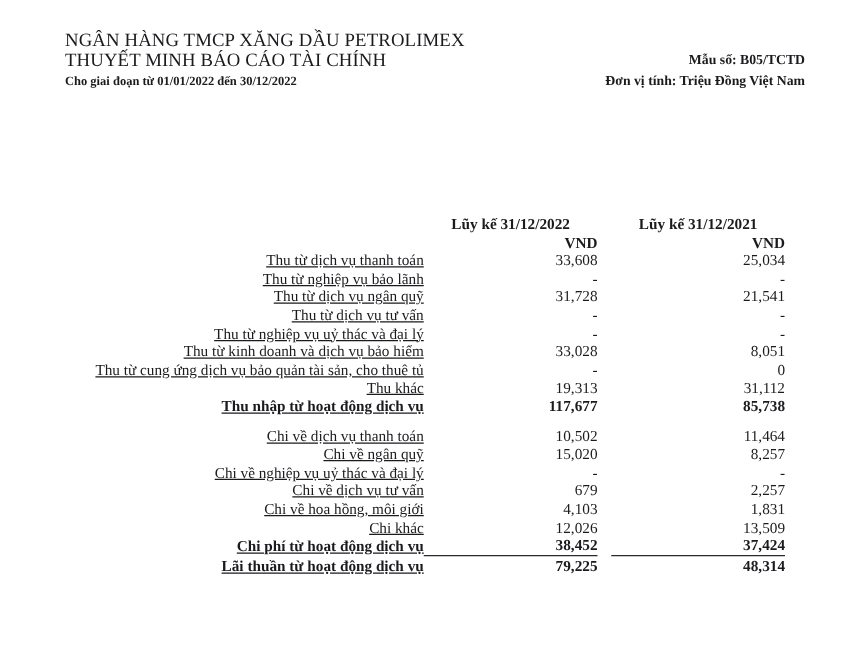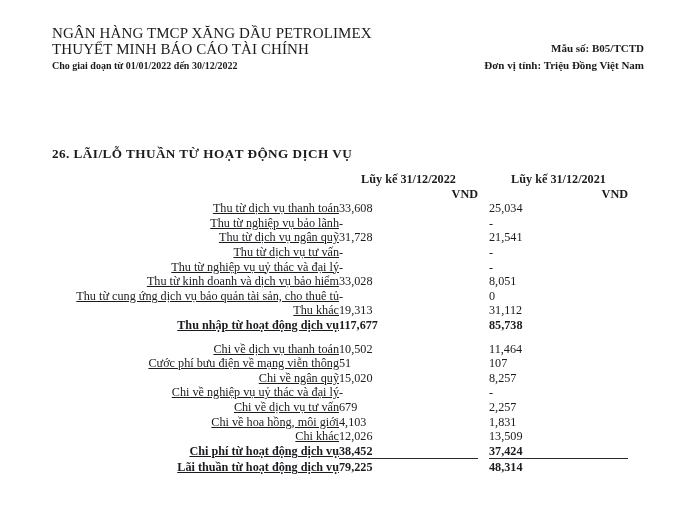--- a/index.html
+++ b/index.html
@@ -117,20 +117,21 @@
   }
   .gap-cell { border: 0; }
 
   td.label {
     text-align: right;
     padding-left: 12px;
     white-space: nowrap;
     text-decoration: underline;
   }
   td.value {
+    text-align: right;
     white-space: nowrap;
     font-variant-numeric: lining-nums tabular-nums;
   }
 
   tr.total td {
     font-weight: bold;
   }
   tr.grand td.value,
   tr.grand td.label {
     font-weight: bold;
@@ -159,21 +160,20 @@
       <div class="org-name">NGÂN HÀNG TMCP XĂNG DẦU PETROLIMEX</div>
       <div class="doc-title">THUYẾT MINH BÁO CÁO TÀI CHÍNH</div>
       <div class="period">Cho giai đoạn từ 01/01/2022 đến 30/12/2022</div>
     </div>
     <div class="header-right">
       <div class="form-no">Mẫu số: B05/TCTD</div>
       <div class="unit">Đơn vị tính: Triệu Đồng Việt Nam</div>
     </div>
   </div>
 
-  <div class="section-title">26. LÃI/LỖ THUẦN TỪ HOẠT ĐỘNG DỊCH VỤ</div>
 
   <table class="fin-table">
     <colgroup>
       <col class="c-label">
       <col class="c-val">
       <col class="c-gap">
       <col class="c-val">
     </colgroup>
     <thead>
       <tr>
@@ -254,26 +254,20 @@
         <td></td>
       </tr>
 
       <tr>
         <td class="label">Chi  về dịch vụ thanh toán</td>
         <td class="value">10,502</td>
         <td class="gap-cell"></td>
         <td class="value">11,464</td>
       </tr>
       <tr>
-        <td class="label">Cước phí bưu điện về mạng viễn thông</td>
-        <td class="value">51</td>
-        <td class="gap-cell"></td>
-        <td class="value">107</td>
-      </tr>
-      <tr>
         <td class="label">Chi về ngân quỹ</td>
         <td class="value">15,020</td>
         <td class="gap-cell"></td>
         <td class="value">8,257</td>
       </tr>
       <tr>
         <td class="label">Chi về nghiệp vụ uỷ thác và đại lý</td>
         <td class="value">-</td>
         <td class="gap-cell"></td>
         <td class="value">-</td>

